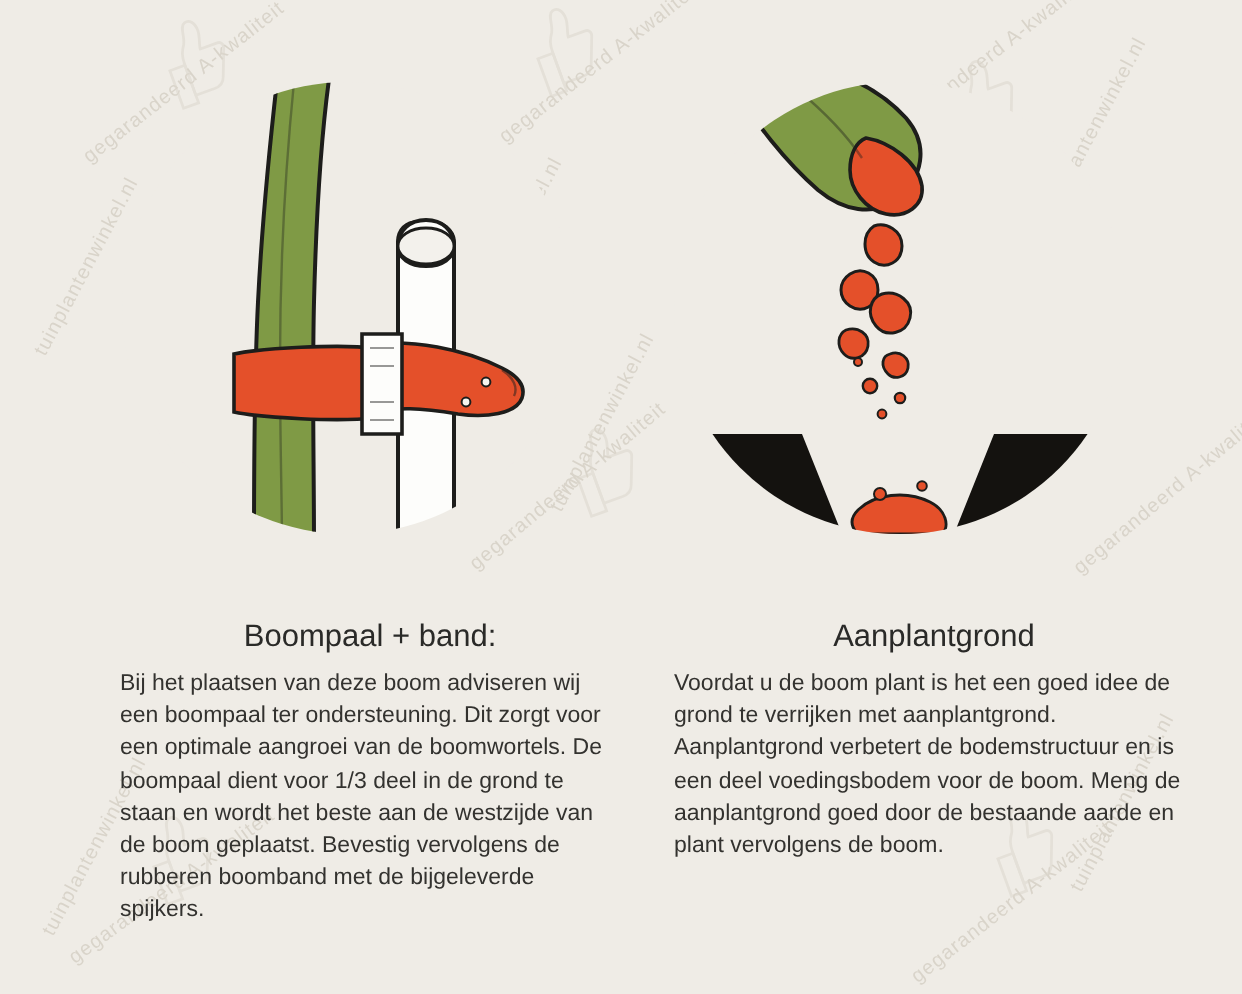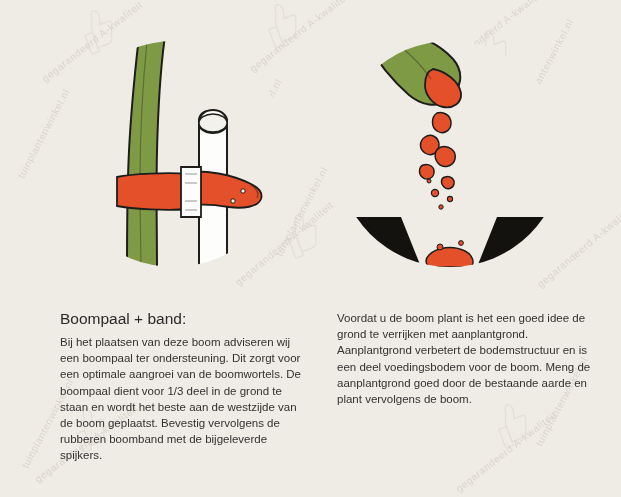--- a/index.html
+++ b/index.html
@@ -80,20 +80,21 @@
     left: 337px;
     top: 310px;
     width: 260px;
   }
   .heading {
     font-size: 15.5px;
     color: #2a2a28;
     margin: 0 0 6px 0;
     font-weight: normal;
     font-family: "Liberation Sans", sans-serif;
+    text-align: center;
   }
   .body-text {
     font-size: 11.5px;
     line-height: 16.2px;
     color: #33322f;
     margin: 0;
     font-family: "Liberation Sans", sans-serif;
   }
 </style>
 </head>
@@ -206,16 +207,17 @@
       <circle cx="124" cy="202" r="2.4" fill="#e4502a" stroke="#1d1d1b" stroke-width="1"></circle>
     </svg>
   </div>
 
   <div class="text-col" id="text-left">
     <h2 class="heading">Boompaal + band:</h2>
     <p class="body-text">Bij het plaatsen van deze boom adviseren wij een boompaal ter ondersteuning. Dit zorgt voor een optimale aangroei van de boomwortels. De boompaal dient voor 1/3 deel in de grond te staan en wordt het beste aan de westzijde van de boom geplaatst. Bevestig vervolgens de rubberen boomband met de bijgeleverde spijkers.</p>
   </div>
 
   <div class="text-col" id="text-right">
+    <h2 class="heading">Aanplantgrond</h2>
     <p class="body-text">Voordat u de boom plant is het een goed idee de grond te verrijken met aanplantgrond. Aanplantgrond verbetert de bodemstructuur en is een deel voedingsbodem voor de boom. Meng de aanplantgrond goed door de bestaande aarde en plant vervolgens de boom.</p>
   </div>
 
 </div>
 
 </body></html>

